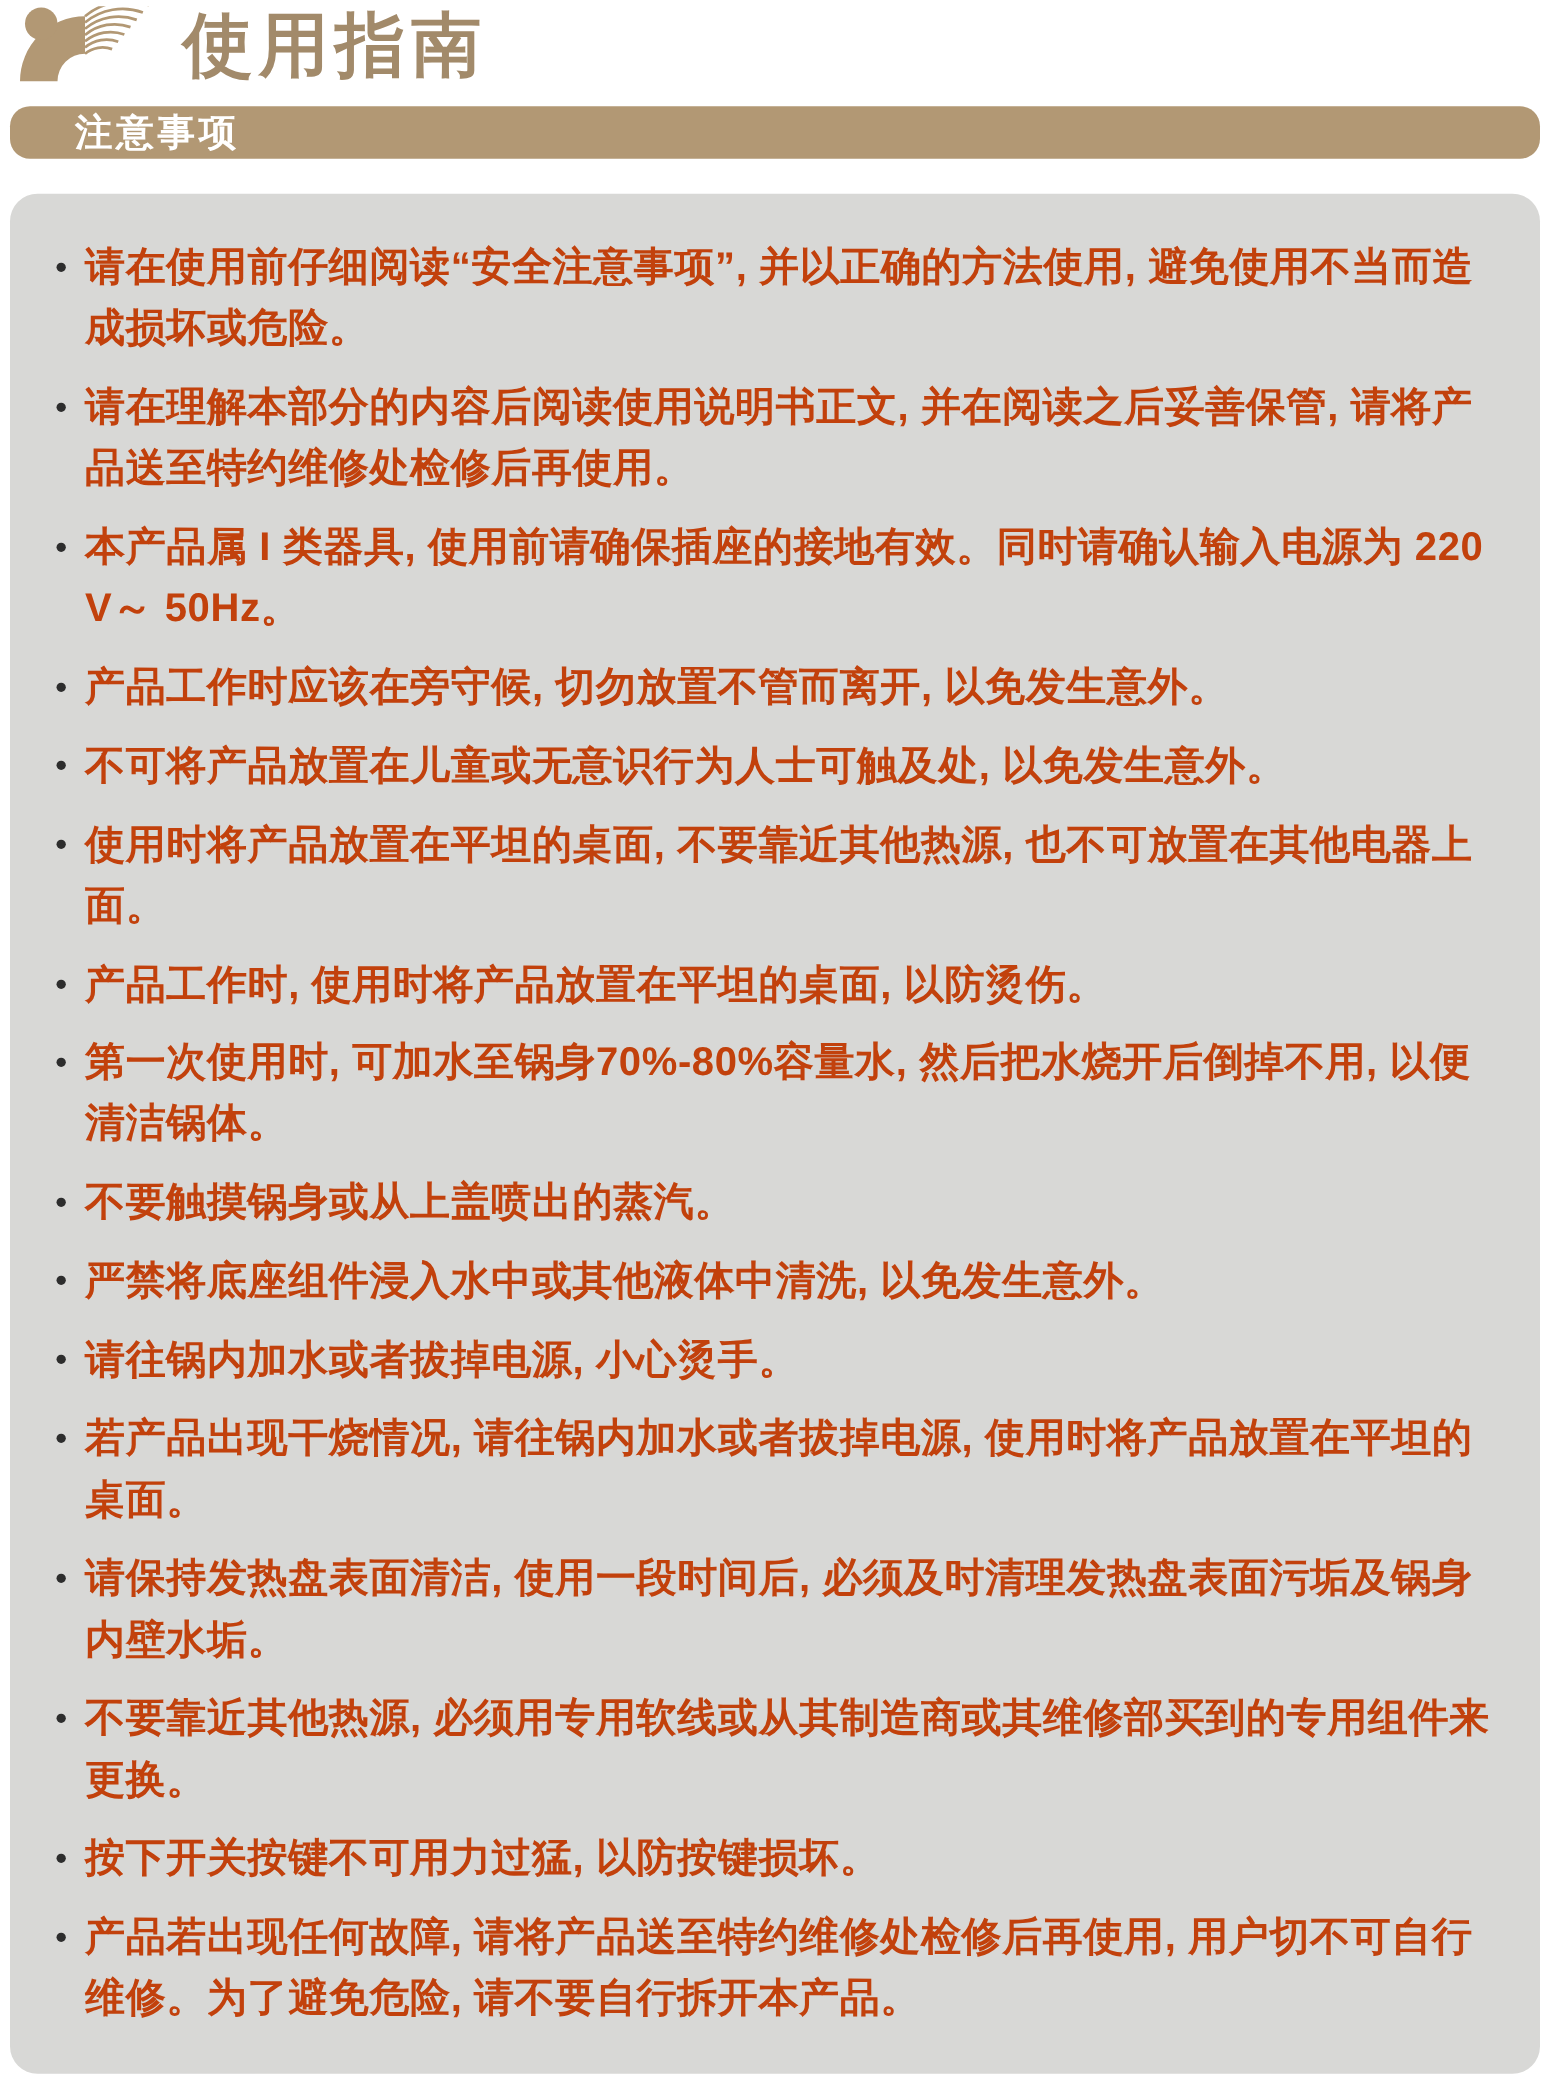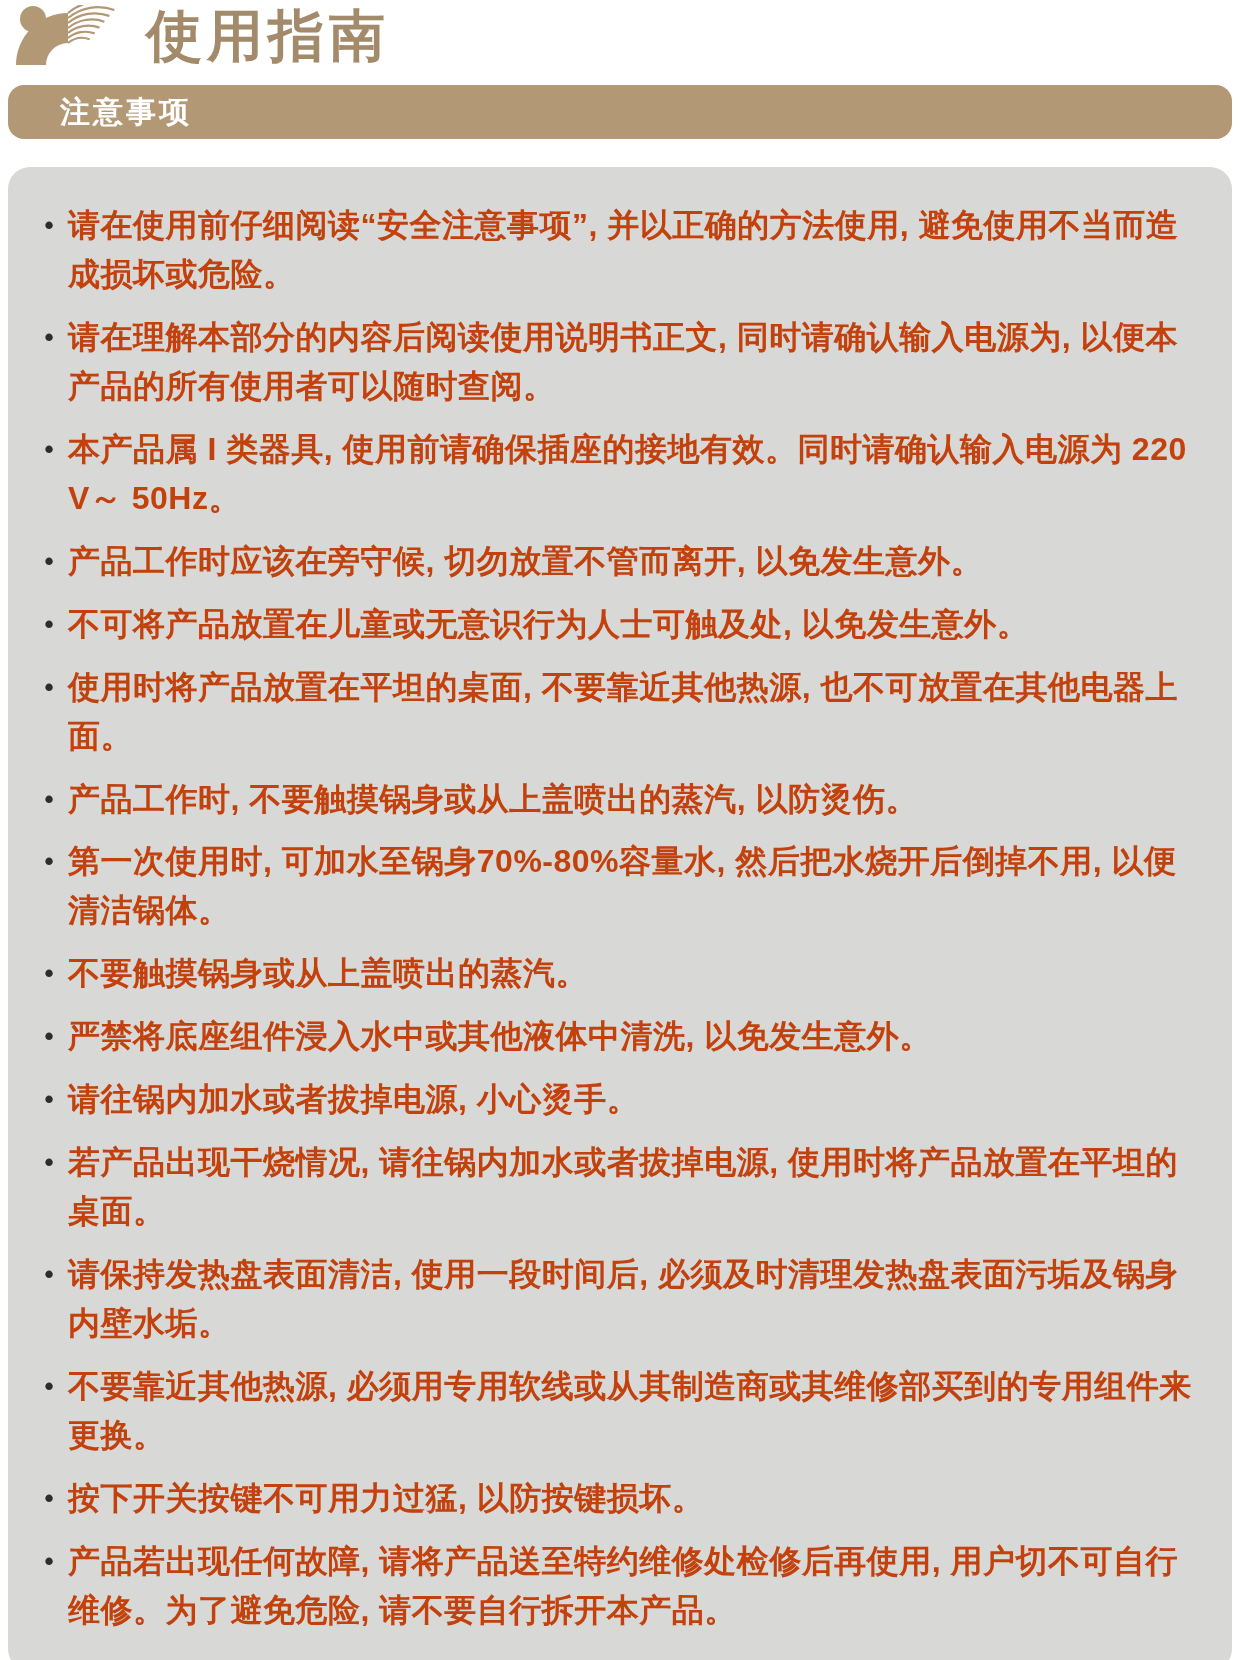--- a/index.html
+++ b/index.html
@@ -21,21 +21,21 @@
   .page-title {
     font-size: 56px;
     font-weight: 800;
     color: #a28a6a;
     letter-spacing: 5px;
     line-height: 1.1;
   }
   
   .section-bar {
     margin: 0 8px;
-    height: 54px;
+    height: 42px;
     background: #b29874;
     border-radius: 16px;
     display: flex;
     align-items: center;
     padding-left: 52px;
   }
   .section-bar .section-label {
     color: #ffffff;
     font-size: 30px;
     font-weight: 800;
@@ -104,41 +104,41 @@
 </div>
 
 <div class="panel">
   <ul class="notice-list">
       <li class="notice-item">
         <span class="dot">•</span>
         <span class="tx">请在使用前仔细阅读“安全注意事项”, 并以正确的方法使用, 避免使用不当而造成损坏或危险。</span>
       </li>
       <li class="notice-item">
         <span class="dot">•</span>
-        <span class="tx">请在理解本部分的内容后阅读使用说明书正文, 同时请确认输入电源为, 以便本产品的所有使用者可以随时查阅。</span>
+        <span class="tx">请在理解本部分的内容后阅读使用说明书正文, 并在阅读之后妥善保管, 请将产品送至特约维修处检修后再使用。</span>
       </li>
       <li class="notice-item">
         <span class="dot">•</span>
         <span class="tx">本产品属 I 类器具, 使用前请确保插座的接地有效。同时请确认输入电源为 220V～ 50Hz。</span>
       </li>
       <li class="notice-item">
         <span class="dot">•</span>
         <span class="tx">产品工作时应该在旁守候, 切勿放置不管而离开, 以免发生意外。</span>
       </li>
       <li class="notice-item">
         <span class="dot">•</span>
         <span class="tx">不可将产品放置在儿童或无意识行为人士可触及处, 以免发生意外。</span>
       </li>
       <li class="notice-item">
         <span class="dot">•</span>
         <span class="tx">使用时将产品放置在平坦的桌面, 不要靠近其他热源, 也不可放置在其他电器上面。</span>
       </li>
       <li class="notice-item">
         <span class="dot">•</span>
-        <span class="tx">产品工作时, 不要触摸锅身或从上盖喷出的蒸汽, 以防烫伤。</span>
+        <span class="tx">产品工作时, 使用时将产品放置在平坦的桌面, 以防烫伤。</span>
       </li>
       <li class="notice-item">
         <span class="dot">•</span>
         <span class="tx">第一次使用时, 可加水至锅身70%-80%容量水, 然后把水烧开后倒掉不用, 以便清洁锅体。</span>
       </li>
       <li class="notice-item">
         <span class="dot">•</span>
         <span class="tx">不要触摸锅身或从上盖喷出的蒸汽。</span>
       </li>
       <li class="notice-item">

